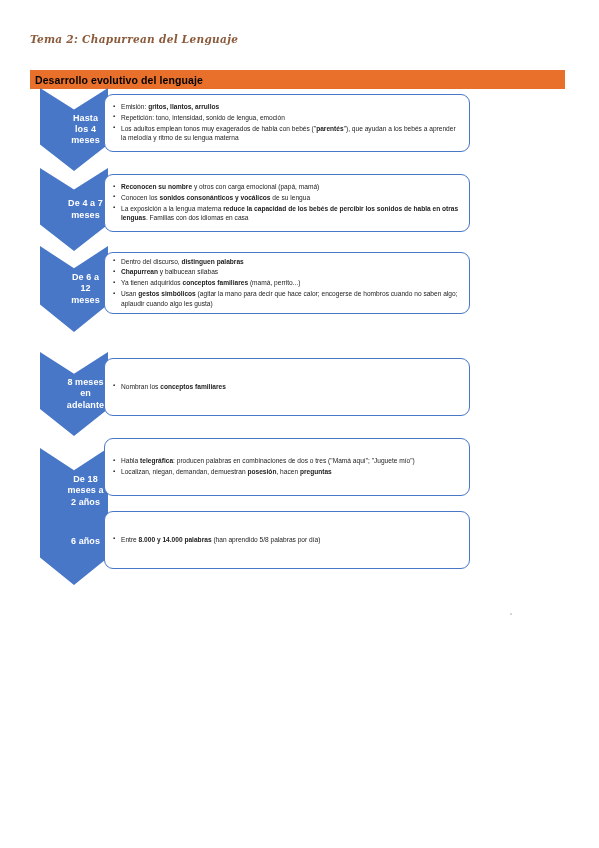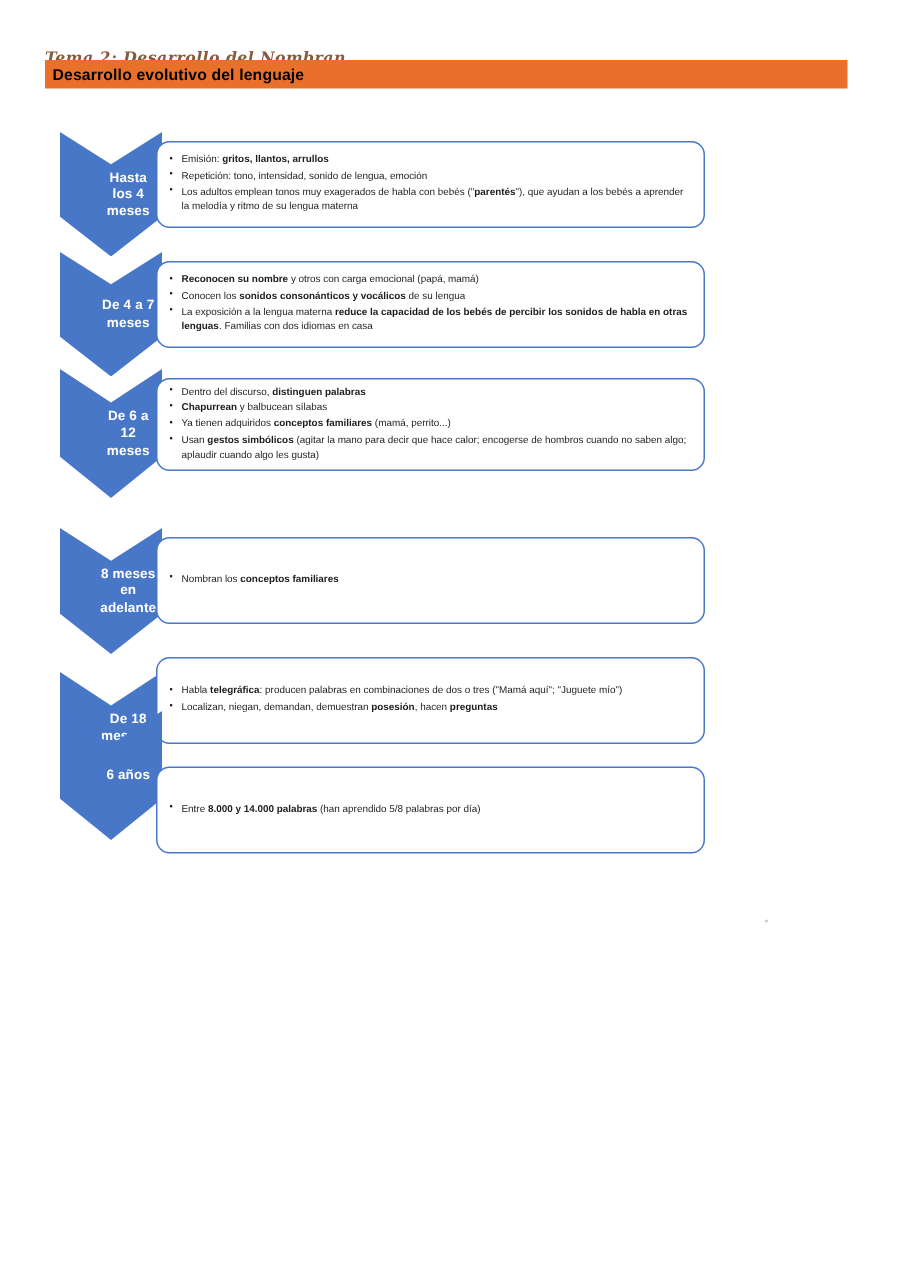--- a/index.html
+++ b/index.html
@@ -31,21 +31,21 @@
     font-style: italic;
     font-weight: 700;
     letter-spacing: 0.3px;
     color: #8a5a3b;
     white-space: nowrap;
   }
 
   .section-bar {
     position: absolute;
     left: 30px;
-    top: 40px;
+    top: 70px;
     width: 535px;
     height: 19px;
     background: #e8702a;
     display: flex;
     align-items: center;
   }
   .section-bar-label {
     padding-left: 5px;
     font-family: "Liberation Sans", sans-serif;
     font-size: 10.5px;
@@ -144,21 +144,21 @@
     height: 2px;
     background: #c9c9c9;
     border-radius: 50%;
   }
 </style>
 </head>
 <body>
 
 <div class="page">
 
-  <div class="doc-title">Tema 2: Desarrollo del Nombran</div>
+  <div class="doc-title">Tema 2: Chapurrean del Lenguaje</div>
 
   <div class="section-bar">
     <div class="section-bar-label">Desarrollo evolutivo del lenguaje</div>
   </div>
 
   <div class="flow" id="flow">
       <div class="row" style="top: 0px;">
         <div class="arrow" style="top: 88px; height: 83px;">
           <div class="arrow-label">Hasta los 4 meses</div>
         </div>
@@ -210,21 +210,21 @@
           <div class="arrow-label">De 18 meses a 2 años</div>
         </div>
         <div class="box" style="top: 438px; height: 58px;">
           <ul class="bullets">
             <li>Habla <b>telegráfica</b>: producen palabras en combinaciones de dos o tres ("Mamá aquí"; "Juguete mío")</li>
             <li>Localizan, niegan, demandan, demuestran <b>posesión</b>, hacen <b>preguntas</b></li>
           </ul>
         </div>
       </div>
       <div class="row" style="top: 0px;">
-        <div class="arrow" style="top: 474px; height: 86px;">
+        <div class="arrow" style="top: 499px; height: 86px;">
           <div class="arrow-label">6 años</div>
         </div>
         <div class="box" style="top: 511px; height: 58px;">
           <ul class="bullets">
             <li>Entre <b>8.000 y 14.000 palabras</b> (han aprendido 5/8 palabras por día)</li>
           </ul>
         </div>
       </div>
     </div>
 

